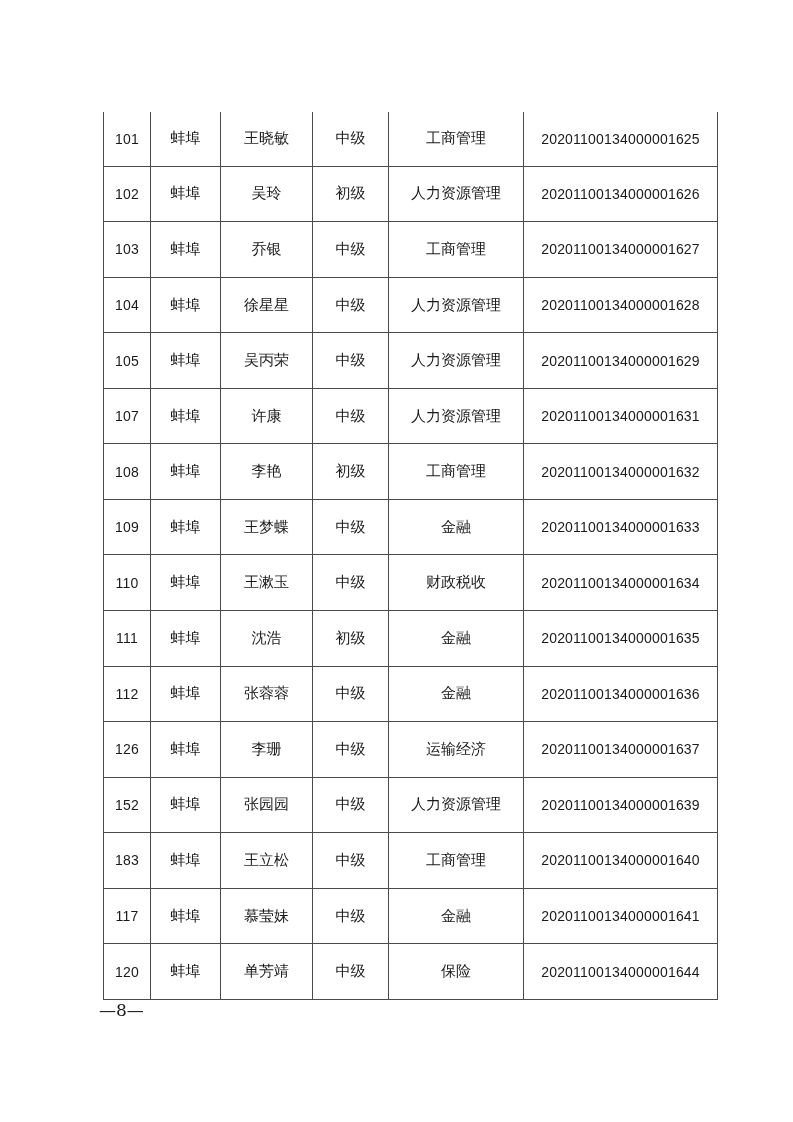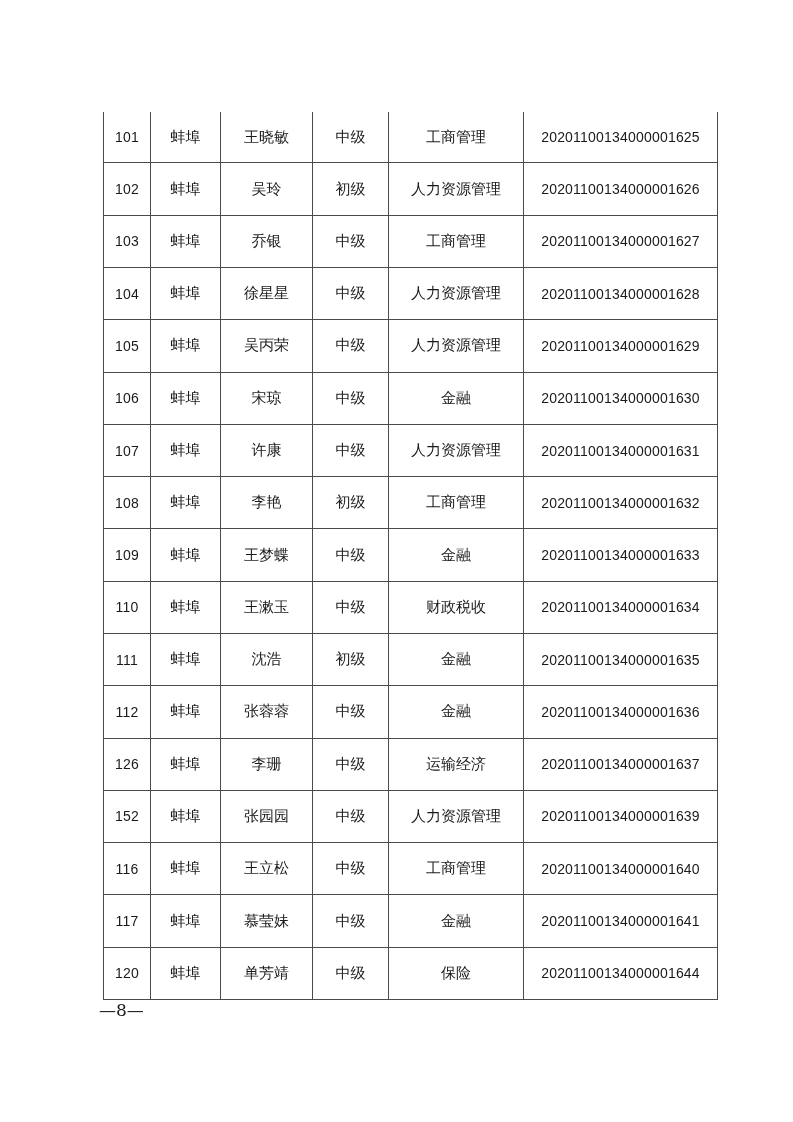--- a/index.html
+++ b/index.html
@@ -102,28 +102,20 @@
         </tr>
         <tr>
           <td class="num">105</td>
           <td>蚌埠</td>
           <td>吴丙荣</td>
           <td>中级</td>
           <td>人力资源管理</td>
           <td class="num">20201100134000001629</td>
         </tr>
         <tr>
-          <td class="num">106</td>
-          <td>蚌埠</td>
-          <td>宋琼</td>
-          <td>中级</td>
-          <td>金融</td>
-          <td class="num">20201100134000001630</td>
-        </tr>
-        <tr>
           <td class="num">107</td>
           <td>蚌埠</td>
           <td>许康</td>
           <td>中级</td>
           <td>人力资源管理</td>
           <td class="num">20201100134000001631</td>
         </tr>
         <tr>
           <td class="num">108</td>
           <td>蚌埠</td>
@@ -174,21 +166,21 @@
         </tr>
         <tr>
           <td class="num">152</td>
           <td>蚌埠</td>
           <td>张园园</td>
           <td>中级</td>
           <td>人力资源管理</td>
           <td class="num">20201100134000001639</td>
         </tr>
         <tr>
-          <td class="num">116</td>
+          <td class="num">183</td>
           <td>蚌埠</td>
           <td>王立松</td>
           <td>中级</td>
           <td>工商管理</td>
           <td class="num">20201100134000001640</td>
         </tr>
         <tr>
           <td class="num">117</td>
           <td>蚌埠</td>
           <td>慕莹妹</td>

